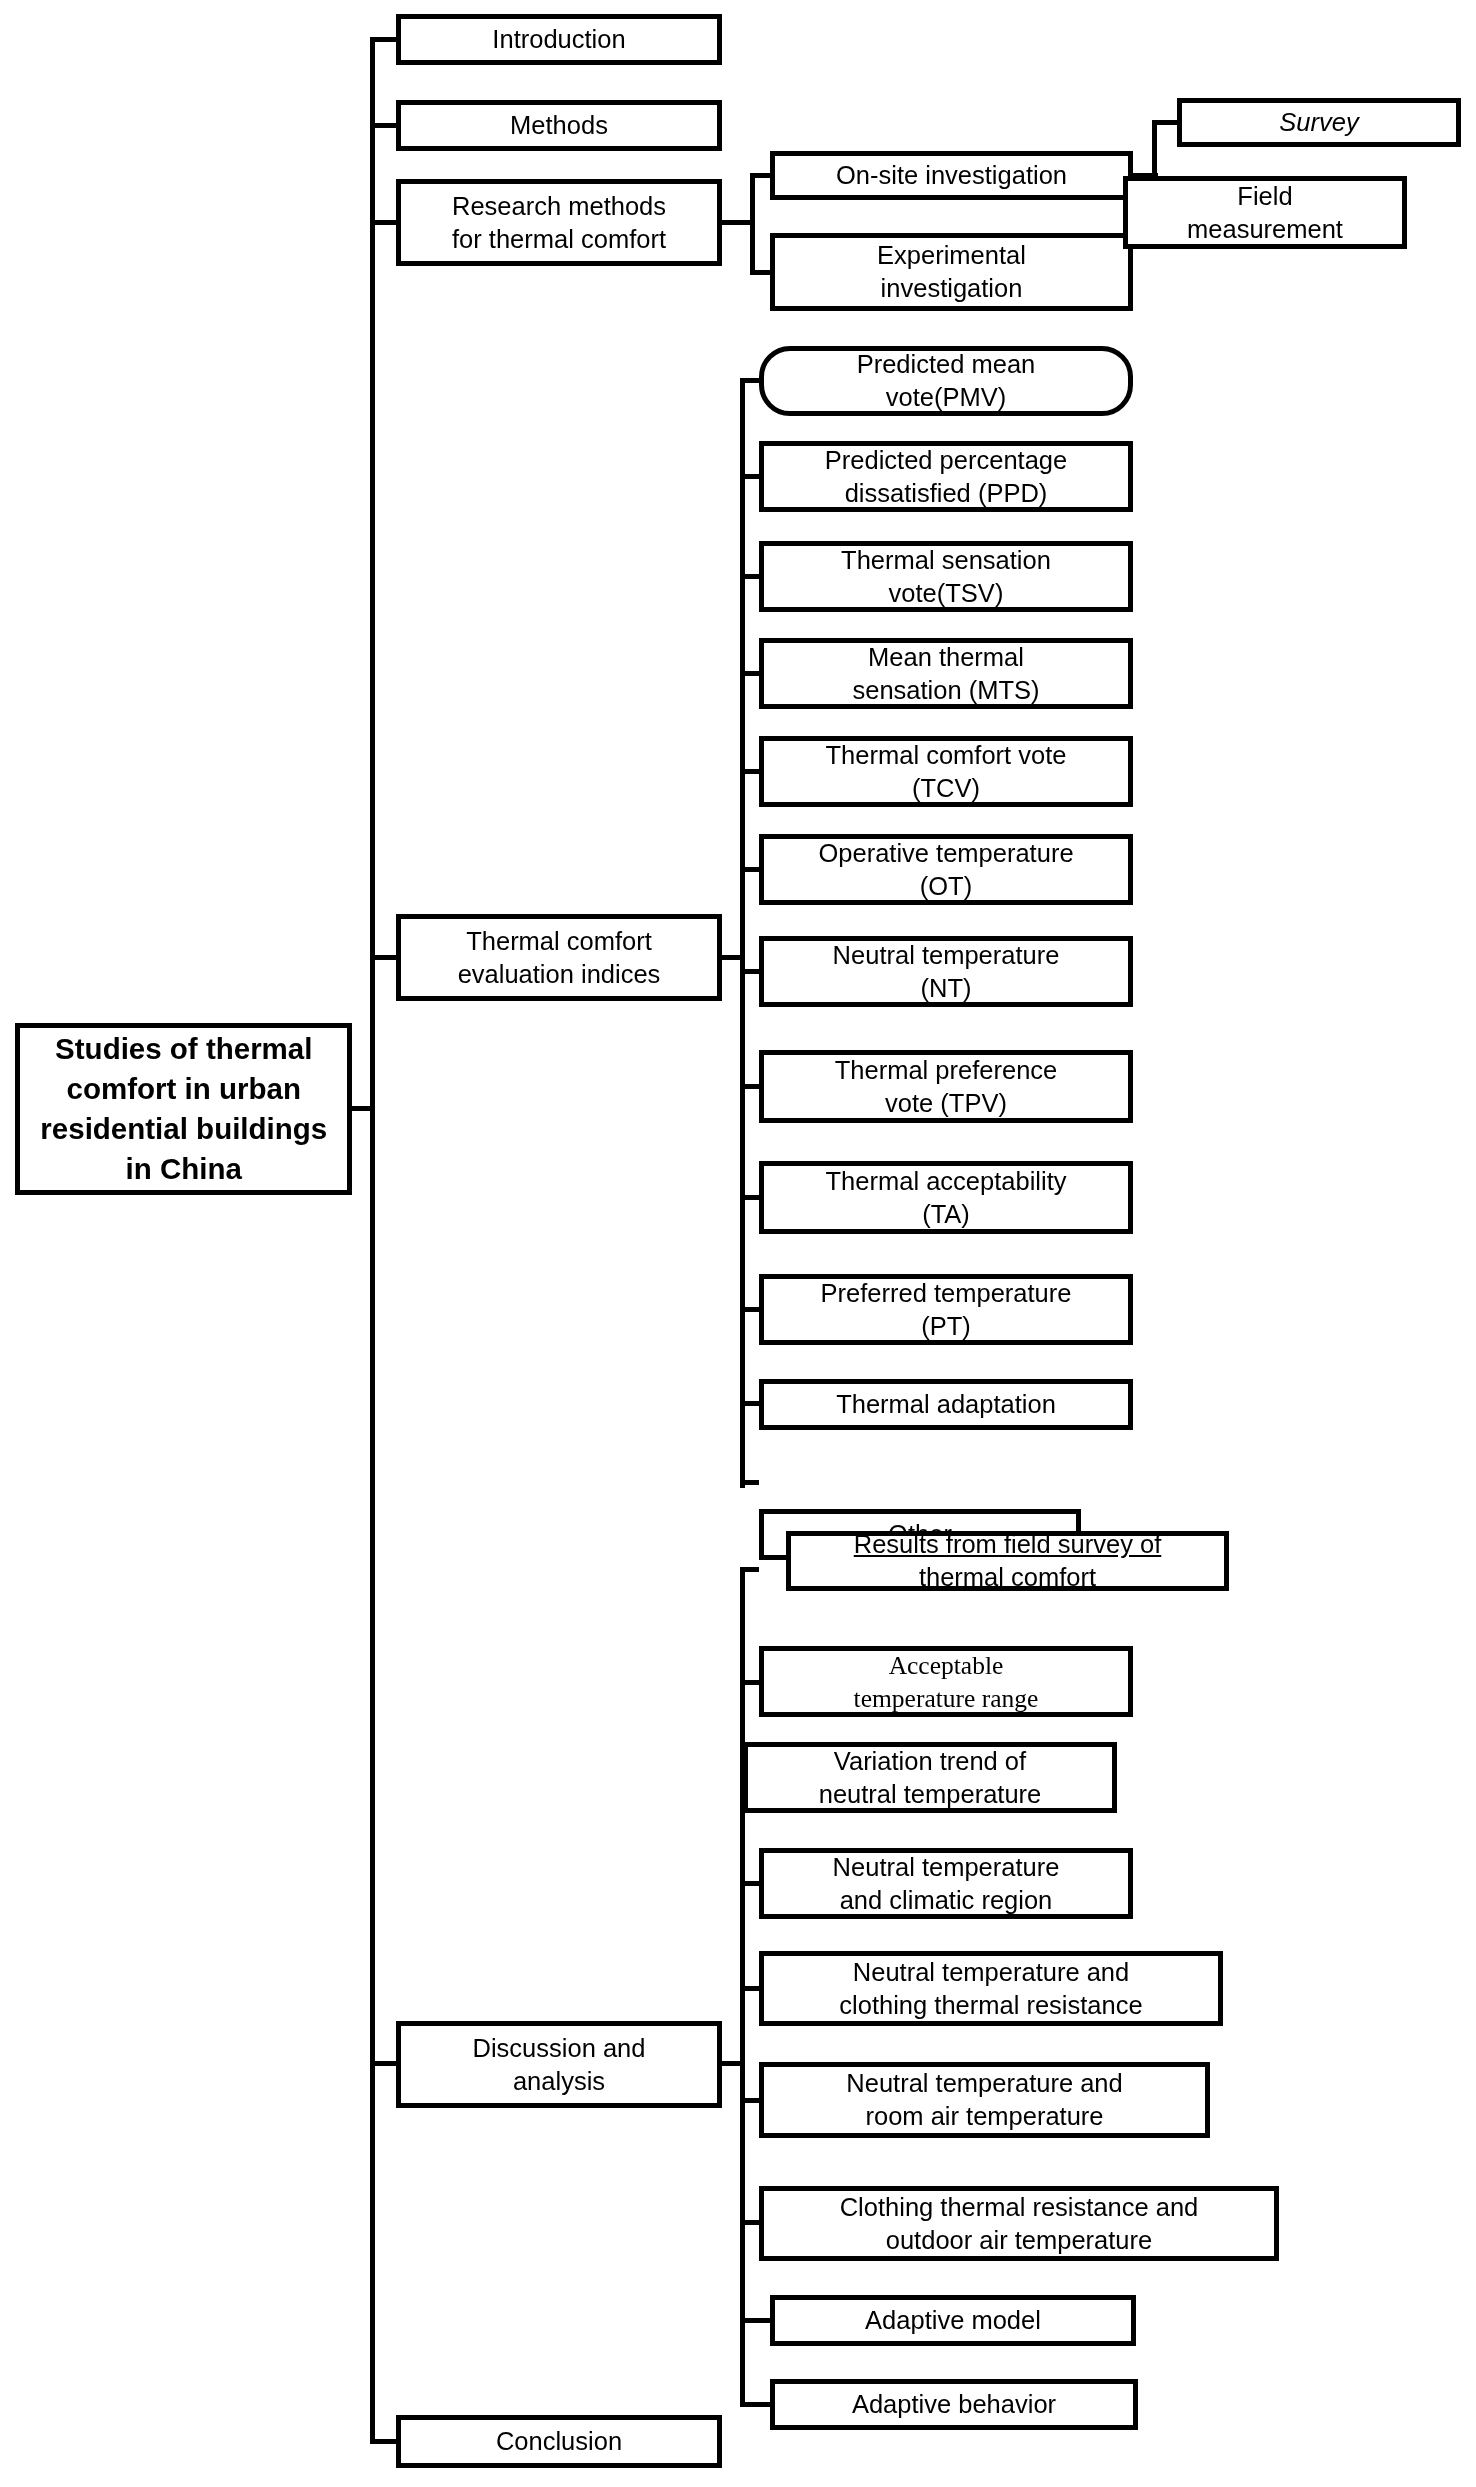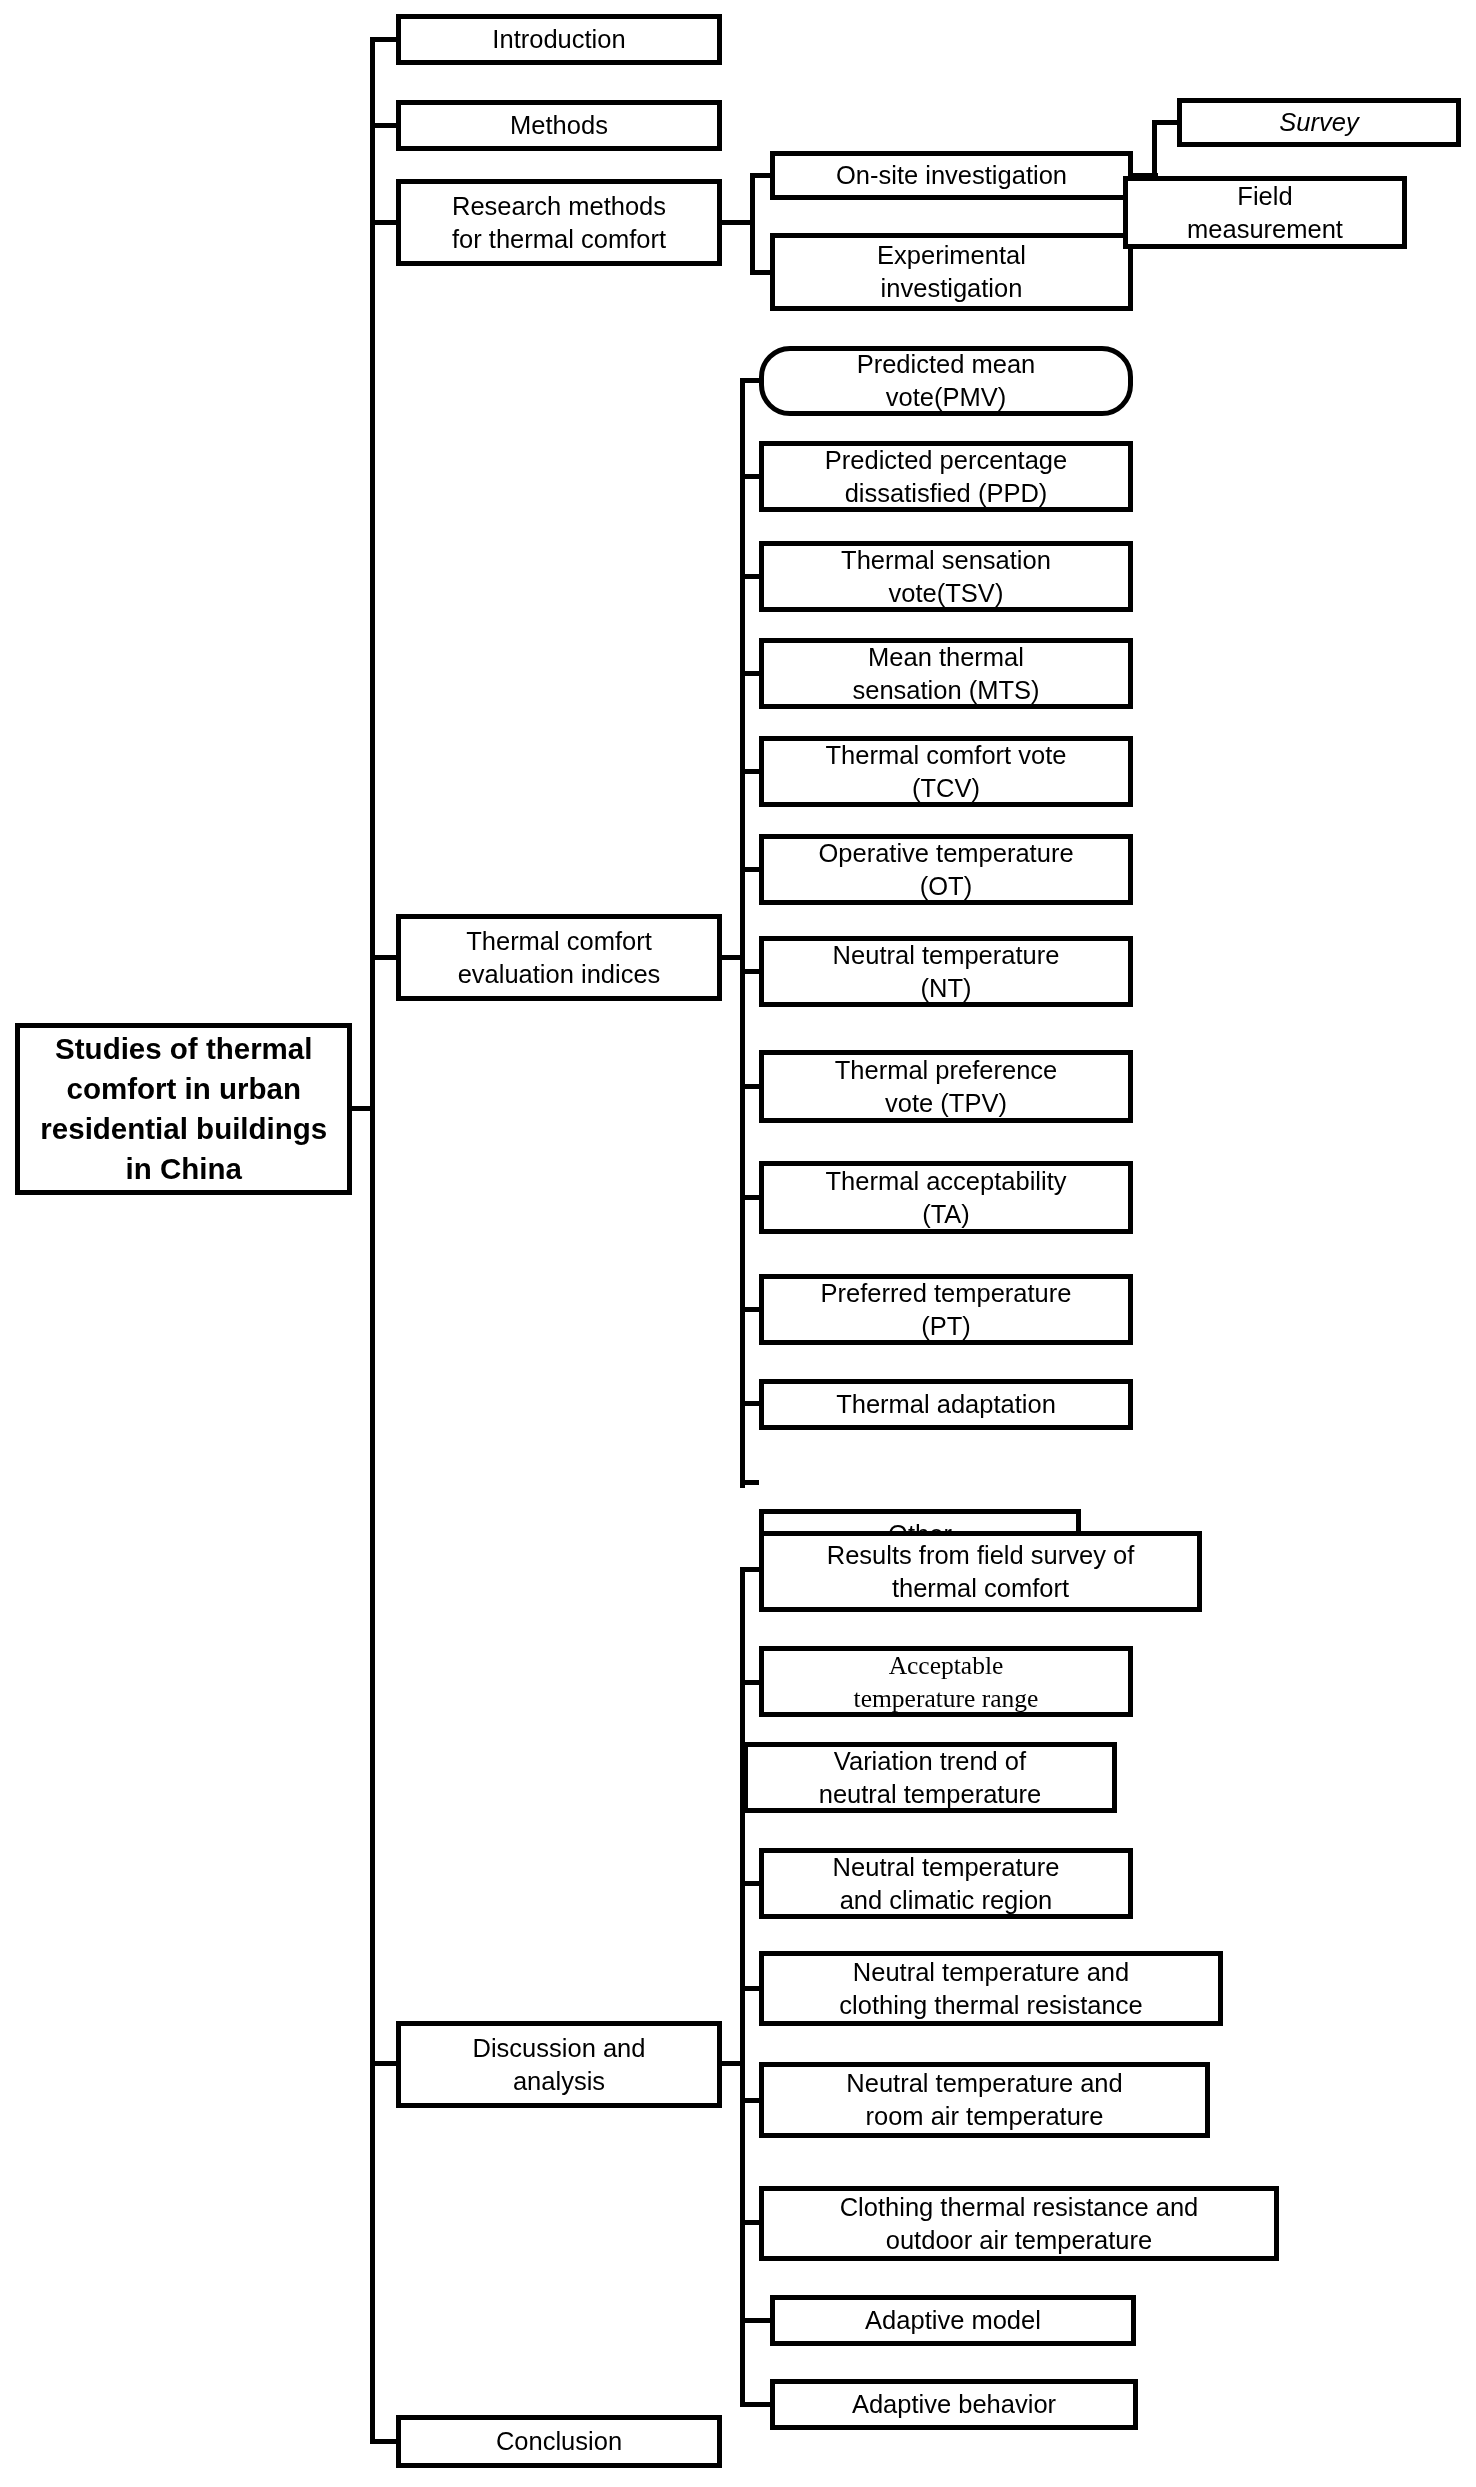--- a/index.html
+++ b/index.html
@@ -122,21 +122,21 @@
 (NT)</div>
   <div class="box" style="left:759px;top:1050px;width:374px;height:73px;">Thermal preference
 vote (TPV)</div>
   <div class="box" style="left:759px;top:1161px;width:374px;height:73px;">Thermal acceptability
 (TA)</div>
   <div class="box" style="left:759px;top:1274px;width:374px;height:71px;">Preferred temperature
 (PT)</div>
   <div class="box" style="left:759px;top:1379px;width:374px;height:51px;">Thermal adaptation</div>
   <div class="box" style="left:759px;top:1509px;width:322px;height:51px;">Other</div>
 
-  <div class="box" style="left:759px;top:1531px;width:443px;height:81px;">Results from field survey of
+  <div class="box" style="left:786px;top:1531px;width:443px;height:60px;text-decoration:underline;">Results from field survey of
 thermal comfort</div>
   <div class="box" style="left:759px;top:1646px;width:374px;height:71px;font-family:Liberation Serif, serif;">Acceptable
 temperature range</div>
   <div class="box" style="left:743px;top:1742px;width:374px;height:71px;">Variation trend of
 neutral temperature</div>
   <div class="box" style="left:759px;top:1848px;width:374px;height:71px;">Neutral temperature
 and climatic region</div>
   <div class="box" style="left:759px;top:1951px;width:464px;height:75px;">Neutral temperature and
 clothing thermal resistance</div>
   <div class="box" style="left:759px;top:2062px;width:451px;height:76px;">Neutral temperature and

